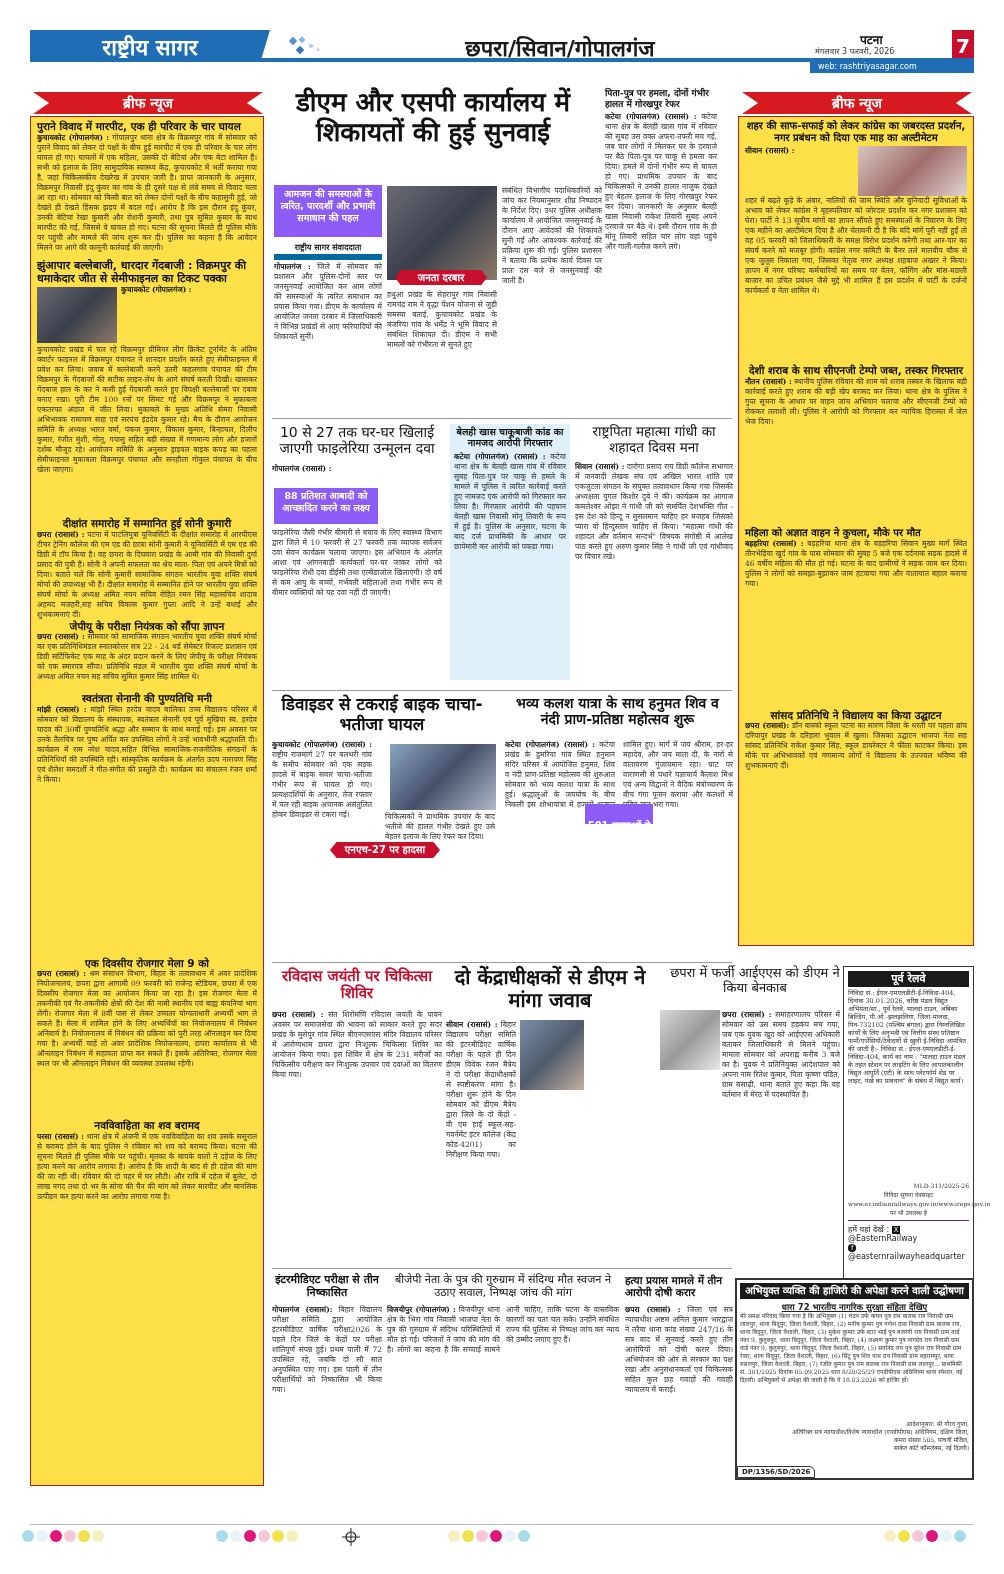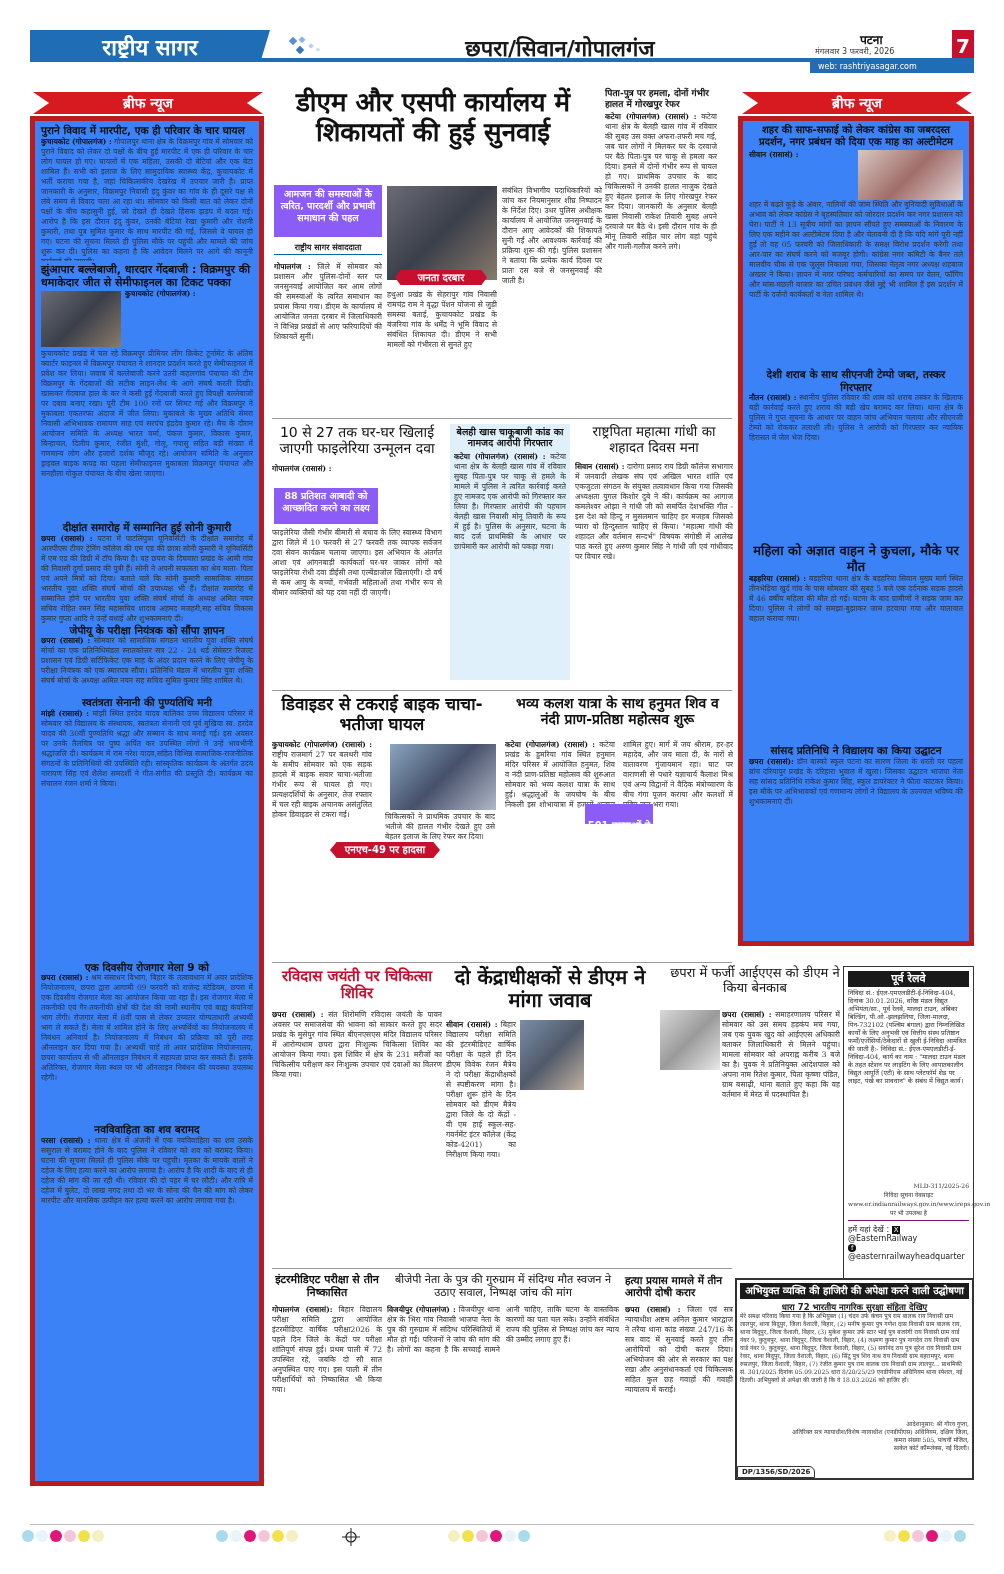--- a/index.html
+++ b/index.html
@@ -8,21 +8,21 @@
 #masthead{left:30px;top:30px;width:944px;height:32px;background:#fff}
 #brand{left:30px;top:30px;width:240px;height:32px;background:#1f6db5;color:#fff;font-family:"DejaVu Sans",sans-serif;font-weight:bold;font-size:22px;display:flex;align-items:center;justify-content:center;clip-path:polygon(0 0,100% 0,96% 100%,0 100%)}
 #bottomline{left:30px;top:58px;width:944px;height:4px;background:#1f6db5}
 #section{left:395px;top:32px;width:330px;height:26px;font-family:"DejaVu Sans",sans-serif;font-weight:bold;font-size:22px;color:#1a1a1a;text-align:center}
 #dots{left:285px;top:35px;width:60px;height:22px}
 #city{left:860px;top:31px;font-family:Liberation Mono, monospace;font-weight:bold;font-size:12px;color:#111}
 #date{left:815px;top:45px;font-size:8px;color:#333;font-family:"DejaVu Sans",sans-serif}
 #pageno{left:952px;top:30px;width:22px;height:32px;background:#c8102e;color:#fff;font-family:"DejaVu Sans",sans-serif;font-weight:bold;font-size:20px;display:flex;align-items:center;justify-content:center}
 #web{left:810px;top:61px;width:164px;height:12px;background:#1f6db5;color:#fff;font-size:8px;font-family:"DejaVu Sans",sans-serif;padding-left:8px;line-height:12px}
 .ribbon{height:22px;background:#d71920;color:#fff;font-family:"DejaVu Sans",sans-serif;font-weight:bold;font-size:14px;text-align:center;line-height:22px;clip-path:polygon(0 0,100% 0,93% 50%,100% 100%,0 100%,7% 50%)}
-.colbox{background:#3b82f6;border:5px solid #b91c1c;padding:3px 6px}
+.colbox{background:#fde047;border:1px solid #b91c1c;padding:3px 6px}
 .h{font-family:"DejaVu Sans",sans-serif;font-weight:bold;color:#111;line-height:1.2}
 .p{font-size:7.5px;line-height:10px;color:#333;text-align:justify}
 .p b{color:#111}
 .bigh{font-family:"DejaVu Sans",sans-serif;font-weight:bold;color:#111;line-height:1.15;text-align:center}
 .redbox{background:#8b5cf6;color:#fff;font-family:"DejaVu Sans",sans-serif;font-weight:bold;text-align:center;line-height:1.25}
 .photo{background:linear-gradient(135deg,#6b6b75,#3a3f4a 50%,#8a7a6a)}
 .tag{background:#c8102e;color:#fff;font-family:"DejaVu Sans",sans-serif;font-weight:bold;font-size:10px;text-align:center;clip-path:polygon(6% 0,94% 0,100% 50%,94% 100%,6% 100%,0 50%)}
 .hr{height:1px;background:#999}
 .dotrow{display:flex;gap:2px}
 .dot{width:12px;height:12px;border-radius:50%}
@@ -80,41 +80,41 @@
     <div class="p" style="height:150px;overflow:hidden"><b>छपरा (रासासं) :</b> <span>श्रम संसाधन विभाग, बिहार के तत्वावधान में अवर प्रादेशिक नियोजनालय, छपरा द्वारा आगामी 09 फरवरी को राजेन्द्र स्टेडियम, छपरा में एक दिवसीय रोजगार मेला का आयोजन किया जा रहा है। इस रोजगार मेला में तकनीकी एवं गैर-तकनीकी क्षेत्रों की देश की नामी स्थानीय एवं बाह्य कंपनियां भाग लेंगी। रोजगार मेला में 8वीं पास से लेकर उच्चतर योग्यताधारी अभ्यर्थी भाग ले सकते हैं। मेला में शामिल होने के लिए अभ्यर्थियों का नियोजनालय में निबंधन अनिवार्य है। नियोजनालय में निबंधन की प्रक्रिया को पूरी तरह ऑनलाइन कर दिया गया है। अभ्यर्थी चाहें तो अवर प्रादेशिक नियोजनालय, छपरा कार्यालय से भी ऑनलाइन निबंधन में सहायता प्राप्त कर सकते हैं। इसके अतिरिक्त, रोजगार मेला स्थल पर भी ऑनलाइन निबंधन की व्यवस्था उपलब्ध रहेगी।</span></div>
   </div>
   <div>
     <div class="h" style="font-size:10.5px;text-align:center">नवविवाहिता का शव बरामद</div>
     <div class="p" style="height:200px;overflow:hidden"><b>परसा (रासासं) :</b> <span>थाना क्षेत्र में अंजनी में एक नवविवाहिता का शव उसके ससुराल से बरामद होने के बाद पुलिस ने रविवार को शव को बरामद किया। घटना की सूचना मिलते ही पुलिस मौके पर पहुंची। मृतका के मायके वालों ने दहेज के लिए हत्या करने का आरोप लगाया है। आरोप है कि शादी के बाद से ही दहेज की मांग की जा रही थी। रविवार की दो पहर में घर लौटी। और रात्रि में दहेज में बुलेट, दो लाख नगद तथा दो भर के सोना की चैन की मांग को लेकर मारपीट और मानसिक उत्पीड़न कर हत्या करने का आरोप लगाया गया है।</span></div>
   </div>
 </div>
 
 <div class="abs bigh" style="left:272px;top:88px;width:322px;font-size:26px">डीएम और एसपी कार्यालय में शिकायतों की हुई सुनवाई</div>
 <div class="abs redbox" style="left:274px;top:185px;width:108px;height:52px;font-size:9.5px;padding-top:3px">आमजन की समस्याओं के त्वरित, पारदर्शी और प्रभावी समाधान की पहल</div>
-<div class="abs" style="left:274px;top:241px;width:108px;font-size:8px;text-align:center;font-weight:bold;border-bottom:1px solid #0369a1;padding-bottom:2px">राष्ट्रीय सागर संवाददाता</div>
+<div class="abs" style="left:274px;top:241px;width:108px;font-size:8px;text-align:center;font-weight:bold;border-bottom:6px solid #0369a1;padding-bottom:2px">राष्ट्रीय सागर संवाददाता</div>
 <div class="abs p" style="left:274px;top:262px;width:108px;height:150px;overflow:hidden"><b>गोपालगंज :</b> <span>जिले में सोमवार को प्रशासन और पुलिस-दोनों स्तर पर जनसुनवाई आयोजित कर आम लोगों की समस्याओं के त्वरित समाधान का प्रयास किया गया। डीएम के कार्यालय में आयोजित जनता दरबार में जिलाधिकारी ने विभिन्न प्रखंडों से आए फरियादियों की शिकायतें सुनीं।</span></div>
 <div class="abs photo" style="left:387px;top:186px;width:110px;height:94px"></div>
 <div class="abs tag" style="left:395px;top:270px;width:92px;height:15px;line-height:15px">जनता दरबार</div>
 <div class="abs p" style="left:387px;top:290px;width:110px;height:122px;overflow:hidden">हथुआ प्रखंड के सेहरापुर गांव निवासी रामचंद्र राम ने वृद्धा पेंशन योजना से जुड़ी समस्या बताई, कुचायकोट प्रखंड के बंजरिया गांव के धर्मेंद्र ने भूमि विवाद से संबंधित शिकायत दी। डीएम ने सभी मामलों को गंभीरता से सुनते हुए</div>
 <div class="abs p" style="left:502px;top:186px;width:100px;height:226px;overflow:hidden">संबंधित विभागीय पदाधिकारियों को जांच कर नियमानुसार शीघ्र निष्पादन के निर्देश दिए। उधर पुलिस अधीक्षक कार्यालय में आयोजित जनसुनवाई के दौरान आए आवेदकों की शिकायतें सुनी गईं और आवश्यक कार्रवाई की प्रक्रिया शुरू की गई। पुलिस प्रशासन ने बताया कि प्रत्येक कार्य दिवस पर प्रातः दस बजे से जनसुनवाई की जाती है।</div>
 
 <div class="abs h" style="left:605px;top:88px;width:112px;font-size:9px">पिता-पुत्र पर हमला, दोनों गंभीर हालत में गोरखपुर रेफर</div>
 <div class="abs p" style="left:605px;top:112px;width:112px;height:300px;overflow:hidden"><b>कटेया (गोपालगंज) (रासासं) :</b> <span>कटेया थाना क्षेत्र के बेलही खास गांव में रविवार की सुबह उस वक्त अफरा-तफरी मच गई, जब चार लोगों ने मिलकर घर के दरवाजे पर बैठे पिता-पुत्र पर चाकू से हमला कर दिया। हमले में दोनों गंभीर रूप से घायल हो गए। प्राथमिक उपचार के बाद चिकित्सकों ने उनकी हालत नाजुक देखते हुए बेहतर इलाज के लिए गोरखपुर रेफर कर दिया। जानकारी के अनुसार बेलही खास निवासी राकेश तिवारी सुबह अपने दरवाजे पर बैठे थे। इसी दौरान गांव के ही मोनू तिवारी सहित चार लोग वहां पहुंचे और गाली-गलौज करने लगे।</span></div>
 
 <div class="abs ribbon" style="left:742px;top:92px;width:230px">ब्रीफ न्यूज</div>
 <div class="abs colbox" style="left:738px;top:116px;width:236px;height:830px;overflow:hidden">
   <div class="h" style="font-size:10px;text-align:center">शहर की साफ-सफाई को लेकर कांग्रेस का जबरदस्त प्रदर्शन, नगर प्रबंधन को दिया एक माह का अल्टीमेटम</div>
   <div style="display:flex;gap:4px;margin-top:2px">
     <div class="p" style="width:110px;height:50px;overflow:hidden"><b>सीवान (रासासं) :</b></div>
     <div class="photo" style="width:110px;height:50px;background:linear-gradient(135deg,#d9c7c0,#a06d6a 50%,#e2d4d4)"></div>
   </div>
   <div class="p" style="height:168px;overflow:hidden">शहर में बढ़ते कूड़े के अंबार, नालियों की जाम स्थिति और बुनियादी सुविधाओं के अभाव को लेकर कांग्रेस ने बृहस्पतिवार को जोरदार प्रदर्शन कर नगर प्रशासन को घेरा। पार्टी ने 13 सूत्रीय मांगों का ज्ञापन सौंपते हुए समस्याओं के निवारण के लिए एक महीने का अल्टीमेटम दिया है और चेतावनी दी है कि यदि मांगें पूरी नहीं हुईं तो वह 05 फरवरी को जिलाधिकारी के समक्ष विरोध प्रदर्शन करेगी तथा आर-पार का संघर्ष करने को मजबूर होगी। कांग्रेस नगर कमिटी के बैनर तले मालवीय चौक से एक जुलूस निकाला गया, जिसका नेतृत्व नगर अध्यक्ष शहबाज अख्तर ने किया। ज्ञापन में नगर परिषद कर्मचारियों का समय पर वेतन, फॉगिंग और मांस-मछली बाजार का उचित प्रबंधन जैसे मुद्दे भी शामिल हैं इस प्रदर्शन में पार्टी के दर्जनों कार्यकर्ता व नेता शामिल थे।</div>
   <div class="h" style="font-size:10.5px;text-align:center">देशी शराब के साथ सीएनजी टेम्पो जब्त, तस्कर गिरफ्तार</div>
   <div class="p" style="height:150px;overflow:hidden"><b>नौतन (रासासं) :</b> <span>स्थानीय पुलिस रविवार की शाम को शराब तस्कर के खिलाफ बड़ी कार्रवाई करते हुए शराब की बड़ी खेप बरामद कर लिया। थाना क्षेत्र के पुलिस ने गुप्त सूचना के आधार पर वाहन जांच अभियान चलाया और सीएनजी टेम्पो को रोककर तलाशी ली। पुलिस ने आरोपी को गिरफ्तार कर न्यायिक हिरासत में जेल भेज दिया।</span></div>
-  <div class="h" style="font-size:13px;text-align:center">महिला को अज्ञात वाहन ने कुचला, मौके पर मौत</div>
+  <div class="h" style="font-size:10px;">महिला को अज्ञात वाहन ने कुचला, मौके पर मौत</div>
   <div class="p" style="height:170px;overflow:hidden"><b>बड़हरिया (रासासं) :</b> <span>बड़हरिया थाना क्षेत्र के बड़हरिया सिवान मुख्य मार्ग स्थित तीनभेड़िया खुर्द गांव के पास सोमवार की सुबह 5 बजे एक दर्दनाक सड़क हादसे में 46 वर्षीय महिला की मौत हो गई। घटना के बाद ग्रामीणों ने सड़क जाम कर दिया। पुलिस ने लोगों को समझा-बुझाकर जाम हटवाया गया और यातायात बहाल कराया गया।</span></div>
   <div class="h" style="font-size:10.5px;text-align:center">सांसद प्रतिनिधि ने विद्यालय का किया उद्घाटन</div>
   <div class="p" style="height:120px;overflow:hidden"><b>छपरा (रासासं):</b> <span>डॉन बास्को स्कूल पटना का सारण जिला के धरती पर पहला ब्रांच दरियापुर प्रखंड के दरिहारा भुवाल में खुला। जिसका उद्घाटन भाजपा नेता सह सांसद प्रतिनिधि राकेश कुमार सिंह, स्कूल डायरेक्टर ने फीता काटकर किया। इस मौके पर अभिभावकों एवं गणमान्य लोगों ने विद्यालय के उज्ज्वल भविष्य की शुभकामनाएं दीं।</span></div>
 </div>
 
 <div class="abs hr" style="left:272px;top:418px;width:460px"></div>
 <div class="abs bigh" style="left:272px;top:424px;width:170px;font-size:14px;font-weight:normal">10 से 27 तक घर-घर खिलाई जाएगी फाइलेरिया उन्मूलन दवा</div>
 <div class="abs p" style="left:272px;top:464px;width:170px;height:20px;overflow:hidden"><b>गोपालगंज (रासासं) :</b></div>
 <div class="abs redbox" style="left:274px;top:488px;width:104px;height:36px;font-size:9.5px;padding-top:2px">88 प्रतिशत आबादी को आच्छादित करने का लक्ष्य</div>
 <div class="abs p" style="left:272px;top:528px;width:170px;height:150px;overflow:hidden">फाइलेरिया जैसी गंभीर बीमारी से बचाव के लिए स्वास्थ्य विभाग द्वारा जिले में 10 फरवरी से 27 फरवरी तक व्यापक सर्वजन दवा सेवन कार्यक्रम चलाया जाएगा। इस अभियान के अंतर्गत आशा एवं आंगनबाड़ी कार्यकर्ता घर-घर जाकर लोगों को फाइलेरिया रोधी दवा डीईसी तथा एल्बेंडाजोल खिलाएंगी। दो वर्ष से कम आयु के बच्चों, गर्भवती महिलाओं तथा गंभीर रूप से बीमार व्यक्तियों को यह दवा नहीं दी जाएगी।</div>
@@ -124,21 +124,21 @@
 <div class="abs p" style="left:454px;top:452px;width:112px;height:224px;overflow:hidden"><b>कटेया (गोपालगंज) (रासासं) :</b> <span>कटेया थाना क्षेत्र के बेलही खास गांव में रविवार सुबह पिता-पुत्र पर चाकू से हमले के मामले में पुलिस ने त्वरित कार्रवाई करते हुए नामजद एक आरोपी को गिरफ्तार कर लिया है। गिरफ्तार आरोपी की पहचान बेलही खास निवासी मोनू तिवारी के रूप में हुई है। पुलिस के अनुसार, घटना के बाद दर्ज प्राथमिकी के आधार पर छापेमारी कर आरोपी को पकड़ा गया।</span></div>
 
 <div class="abs bigh" style="left:575px;top:424px;width:158px;font-size:13.5px;font-weight:normal">राष्ट्रपिता महात्मा गांधी का शहादत दिवस मना</div>
 <div class="abs p" style="left:575px;top:462px;width:158px;height:216px;overflow:hidden"><b>सिवान (रासासं) :</b> <span>दारोगा प्रसाद राय डिग्री कॉलेज सभागार में जनवादी लेखक संघ एवं अखिल भारत शांति एवं एकजुटता संगठन के संयुक्त तत्वावधान किया गया जिसकी अध्यक्षता युगल किशोर दुबे ने की। कार्यक्रम का आगाज कमलेश्वर ओझा ने गांधी जी को समर्पित देशभक्ति गीत - इस देश को हिन्दू न मुसलमान चाहिए हर मजहब जिसको प्यारा वो हिन्दुस्तान चाहिए से किया। "महात्मा गांधी की शहादत और वर्तमान सन्दर्भ" विषयक संगोष्ठी में आलेख पाठ करते हुए अरुण कुमार सिंह ने गांधी जी एवं गांधीवाद पर विचार रखे।</span></div>
 
 <div class="abs hr" style="left:272px;top:690px;width:460px"></div>
 <div class="abs bigh" style="left:272px;top:695px;width:220px;font-size:17px">डिवाइडर से टकराई बाइक चाचा-भतीजा घायल</div>
 <div class="abs p" style="left:272px;top:740px;width:100px;height:210px;overflow:hidden"><b>कुचायकोट (गोपालगंज) (रासासं) :</b> <span>राष्ट्रीय राजमार्ग 27 पर बलथरी गांव के समीप सोमवार को एक सड़क हादसे में बाइक सवार चाचा-भतीजा गंभीर रूप से घायल हो गए। प्रत्यक्षदर्शियों के अनुसार, तेज रफ्तार में चल रही बाइक अचानक असंतुलित होकर डिवाइडर से टकरा गई।</span></div>
 <div class="abs photo" style="left:390px;top:744px;width:106px;height:66px;background:linear-gradient(135deg,#8aa6c0,#46506a 50%,#b0b8c8)"></div>
 <div class="abs p" style="left:385px;top:812px;width:110px;height:140px;overflow:hidden">चिकित्सकों ने प्राथमिक उपचार के बाद भतीजे की हालत गंभीर देखते हुए उसे बेहतर इलाज के लिए रेफर कर दिया।</div>
-<div class="abs tag" style="left:330px;top:842px;width:110px;height:16px;line-height:16px">एनएच-49 पर हादसा</div>
+<div class="abs tag" style="left:330px;top:842px;width:110px;height:16px;line-height:16px">एनएच-27 पर हादसा</div>
 
 <div class="abs bigh" style="left:505px;top:695px;width:225px;font-size:14px">भव्य कलश यात्रा के साथ हनुमत शिव व नंदी प्राण-प्रतिष्ठा महोत्सव शुरू</div>
 <div class="abs p" style="left:505px;top:740px;width:228px;height:210px;overflow:hidden;column-count:2;column-gap:8px"><b>कटेया (गोपालगंज) (रासासं) :</b> <span>कटेया प्रखंड के डुमरिया गांव स्थित हनुमान मंदिर परिसर में आयोजित हनुमत, शिव व नंदी प्राण-प्रतिष्ठा महोत्सव की शुरुआत सोमवार को भव्य कलश यात्रा के साथ हुई। श्रद्धालुओं के जयघोष के बीच निकली इस शोभायात्रा में हजारों श्रद्धालु शामिल हुए। मार्ग में जय श्रीराम, हर-हर महादेव, और जय माता दी, के नारों से वातावरण गुंजायमान रहा। घाट पर वाराणसी से पधारे यज्ञाचार्य कैलाश मिश्र एवं अन्य विद्वानों ने वैदिक मंत्रोच्चारण के बीच गंगा पूजन कराया और कलशों में पवित्र जल भरा गया।</span></div>
 <div class="abs redbox" style="left:585px;top:804px;width:68px;height:20px;font-size:10px;padding-top:16px">501 कन्याओं ने धारण किए कलश</div>
 
 <div class="abs hr" style="left:272px;top:962px;width:460px"></div>
 <div class="abs bigh" style="left:272px;top:968px;width:170px;font-size:15px;color:#c8102e">रविदास जयंती पर चिकित्सा शिविर</div>
 <div class="abs p" style="left:272px;top:1010px;width:170px;height:255px;overflow:hidden"><b>छपरा (रासासं) :</b> <span>संत शिरोमणि रविदास जयंती के पावन अवसर पर समाजसेवा की भावना को साकार करते हुए सदर प्रखंड के मुसेपुर गांव स्थित बीएनएसएस मंदिर विद्यालय परिसर में आरोग्यधाम छपरा द्वारा निःशुल्क चिकित्सा शिविर का आयोजन किया गया। इस शिविर में क्षेत्र के 231 मरीजों का चिकित्सीय परीक्षण कर निःशुल्क उपचार एवं दवाओं का वितरण किया गया।</span></div>
 
 <div class="abs bigh" style="left:445px;top:966px;width:210px;font-size:20px">दो केंद्राधीक्षकों से डीएम ने मांगा जवाब</div>

